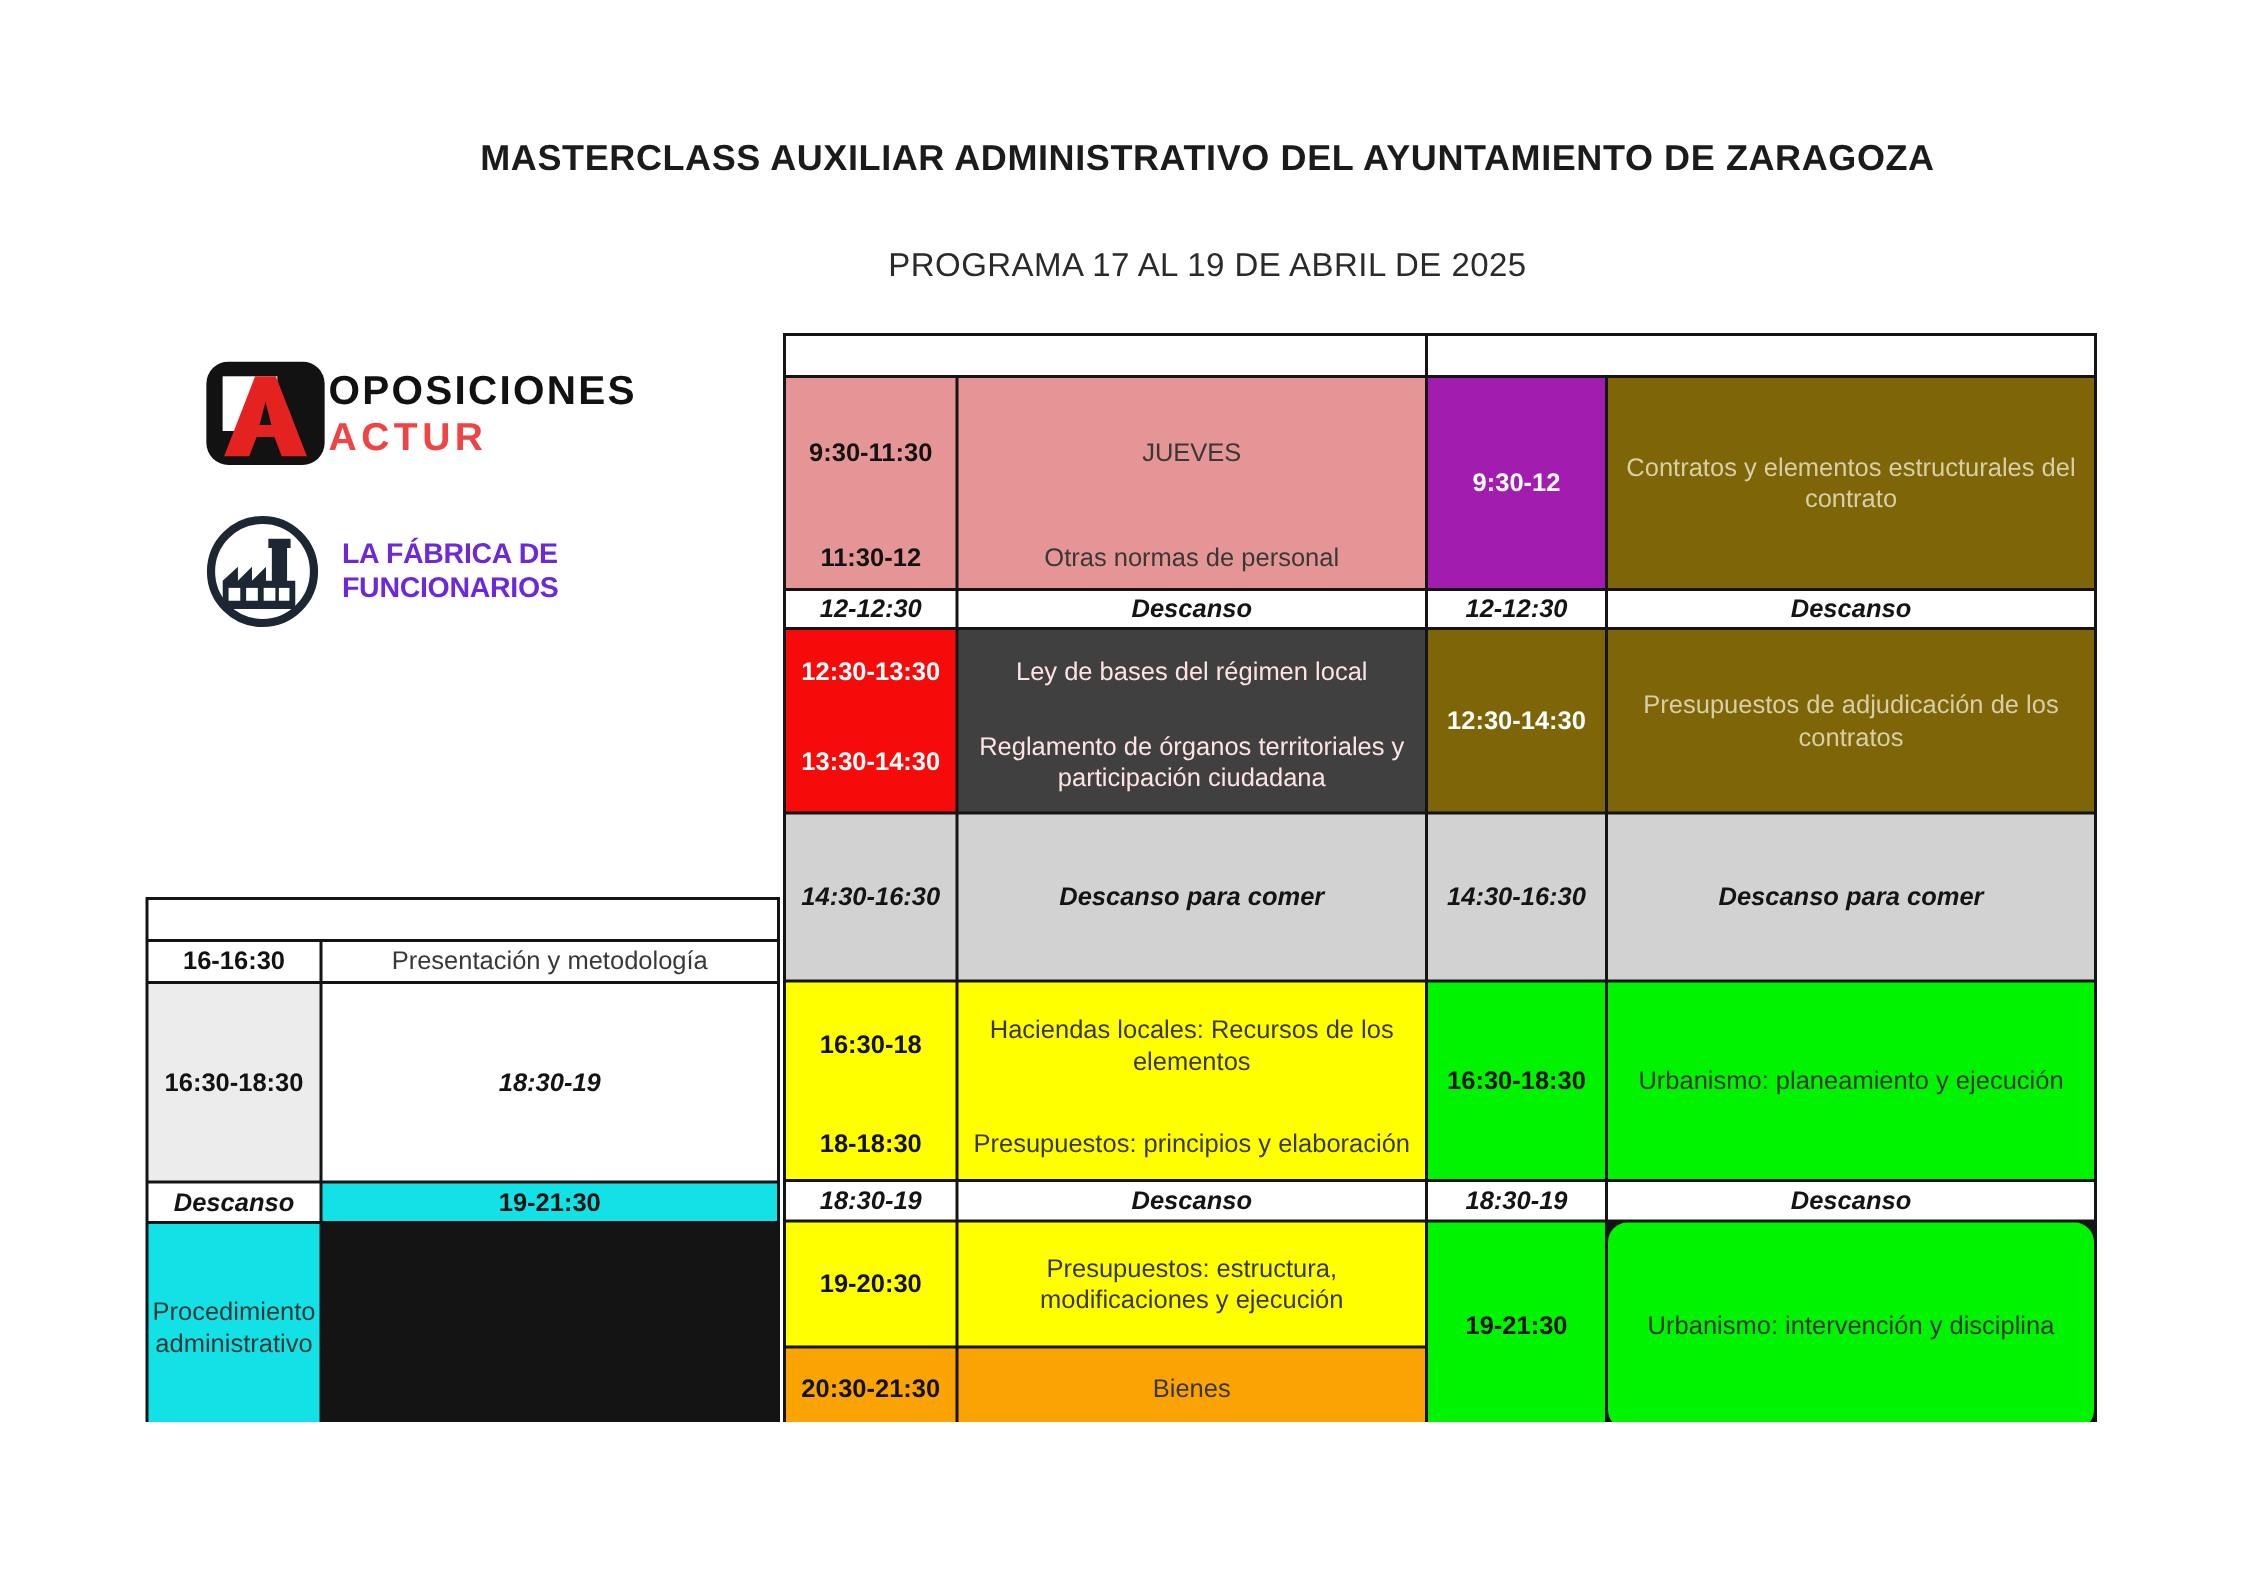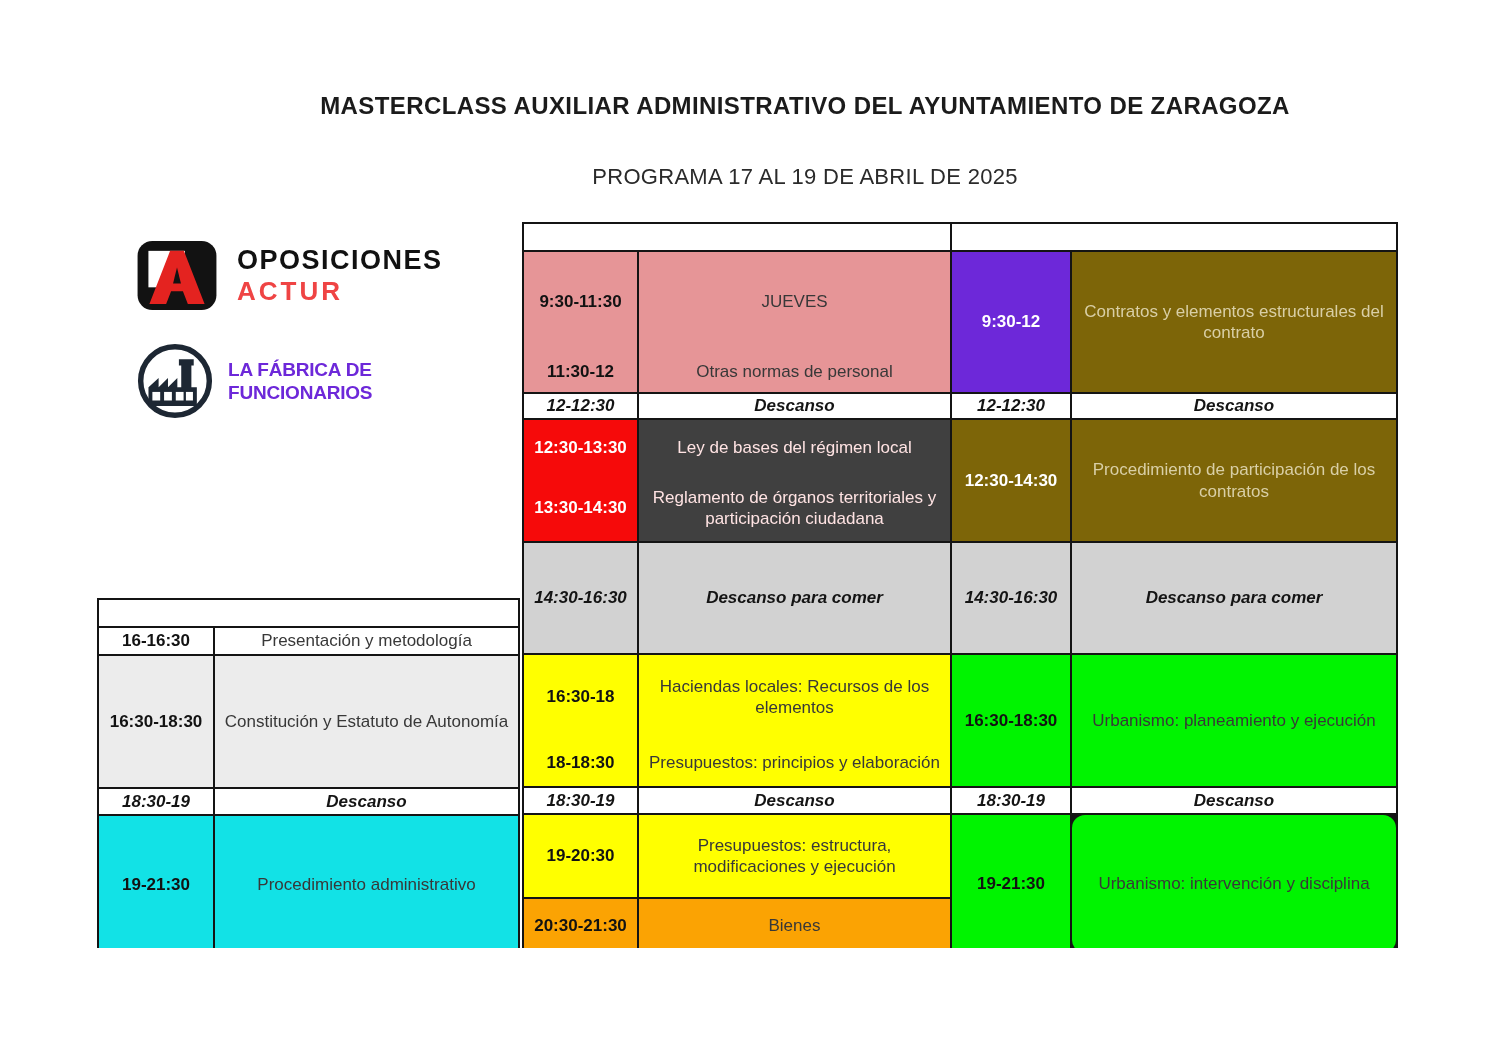--- a/index.html
+++ b/index.html
@@ -6,21 +6,21 @@
   .page{position:relative;width:1500px;height:948px;background:#ffffff;overflow:hidden;
         font-family:"Liberation Sans", sans-serif;}
 
   .title{position:absolute;left:250px;top:92px;width:1110px;text-align:center;
          font-size:24px;font-weight:bold;color:#1b1b1b;letter-spacing:.4px;}
   .subtitle{position:absolute;left:250px;top:164px;width:1110px;text-align:center;
          font-size:22px;color:#2a2a2a;letter-spacing:.3px;}
 
   
   .logo-actur{position:absolute;left:137px;top:241px;display:flex;align-items:flex-start;}
-  .actur-text{margin-left:20px;padding-top:6px;}
+  .actur-text{margin-left:2px;padding-top:6px;}
   .actur-l1{font-size:27px;font-weight:bold;color:#111;letter-spacing:1.5px;line-height:1.0;}
   .actur-l2{font-size:26px;font-weight:bold;color:#ef4444;letter-spacing:3px;line-height:1.0;margin-top:4px;}
   .logo-fabrica{position:absolute;left:136px;top:342px;display:flex;align-items:center;}
   .fabrica-text{margin-left:14px;}
   .fab-l1,.fab-l2{font-size:19px;font-weight:bold;color:#6d28d9;letter-spacing:-.2px;line-height:1.22;}
 
   
   .tbl{position:absolute;display:grid;background:#141414;padding:2px;gap:2px;}
   .tbl-jueves{left:97px;top:598px;grid-template-columns:114px 303px;
               grid-template-rows:26px 26px 131px 25px 138px;}
@@ -79,58 +79,57 @@
       <div class="fab-l1">LA FÁBRICA DE</div>
       <div class="fab-l2">FUNCIONARIOS</div>
     </div>
   </div>
 
   <div class="tbl tbl-jueves">
     <div class="hdr" style="grid-column:1/3">JUEVES 17</div>
     <div class="c time">16-16:30</div>
     <div class="c txt">Presentación y metodología</div>
     <div class="c time" style="background-color: rgb(236, 236, 236);">16:30-18:30</div>
-    <div class="c txt" style="background-color: rgb(236, 236, 236);">Constitución y Estatuto de Autonomía</div>
     <div class="c desc">18:30-19</div>
     <div class="c desc">Descanso</div>
     <div class="c time" style="background-color: rgb(18, 226, 230);">19-21:30</div>
     <div class="c txt" style="background-color: rgb(18, 226, 230);">Procedimiento administrativo</div>
   </div>
 
   <div class="tbl tbl-frisab">
 
     <div class="hdr" style="grid-column:1/3">VIERNES 18</div>
     <div class="hdr" style="grid-column:3/5">SÁBADO 19</div>
 
     <div class="split rowsA" style="background-color: rgb(230, 149, 151);">
       <div class="time">9:30-11:30</div>
       <div class="time">11:30-12</div>
     </div>
     <div class="split rowsA" style="background-color: rgb(230, 149, 151);">
       <div class="txt">JUEVES</div>
       <div class="txt">Otras normas de personal</div>
     </div>
-    <div class="c time wtime" style="background-color: #6d28d9;">9:30-12</div>
+    <div class="c time wtime" style="background-color: #a21caf;">9:30-12</div>
     <div class="c txt cream" style="background-color: rgb(125, 101, 8);">Contratos y elementos estructurales del contrato</div>
 
     <div class="c desc">12-12:30</div>
     <div class="c desc">Descanso</div>
     <div class="c desc">12-12:30</div>
     <div class="c desc">Descanso</div>
 
     <div class="split rowsB" style="background-color: rgb(246, 10, 10);">
       <div class="time wtime">12:30-13:30</div>
       <div class="time wtime">13:30-14:30</div>
     </div>
     <div class="split rowsB" style="background-color: #404040;">
       <div class="txt redtxt">Ley de bases del régimen local</div>
       <div class="txt redtxt">Reglamento de órganos territoriales y participación ciudadana</div>
     </div>
     <div class="c time wtime" style="background-color: rgb(125, 101, 8);">12:30-14:30</div>
-    <div class="c txt cream" style="background-color: rgb(125, 101, 8);">Procedimiento de participación de los contratos</div>
+    <div class="c txt cream" style="background-color: rgb(125, 101, 8);">Presupuestos de adjudicación de los contratos</div>
 
     <div class="c desc" style="background-color: rgb(210, 210, 210);">14:30-16:30</div>
     <div class="c desc" style="background-color: rgb(210, 210, 210);">Descanso para comer</div>
     <div class="c desc" style="background-color: rgb(210, 210, 210);">14:30-16:30</div>
     <div class="c desc" style="background-color: rgb(210, 210, 210);">Descanso para comer</div>
 
     <div class="split rowsC" style="background-color: rgb(255, 255, 0);">
       <div class="time">16:30-18</div>
       <div class="time">18-18:30</div>
     </div>

